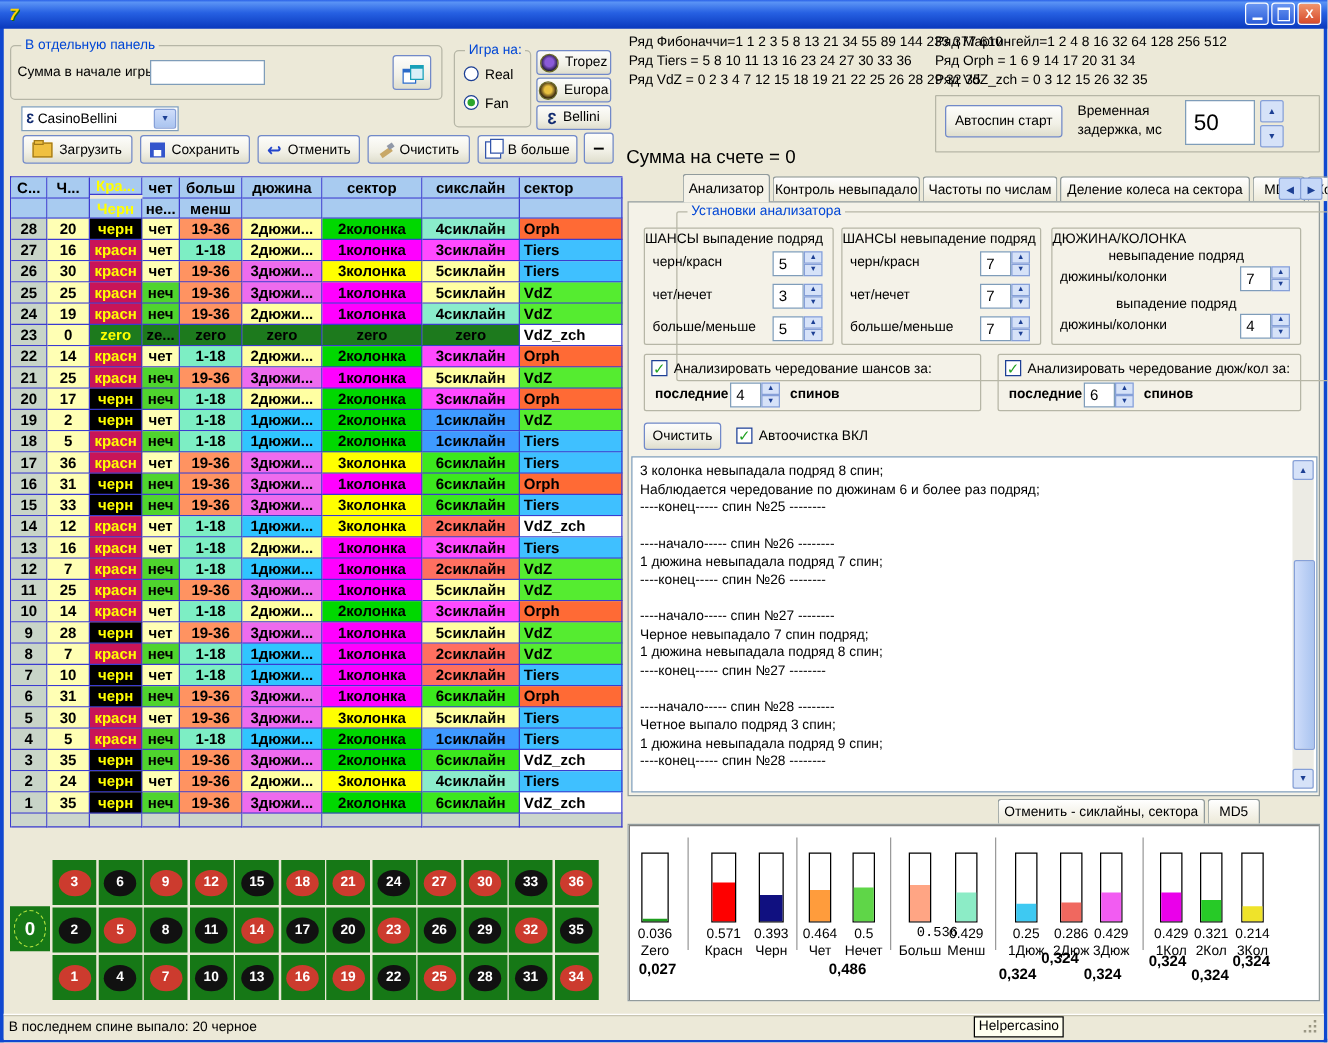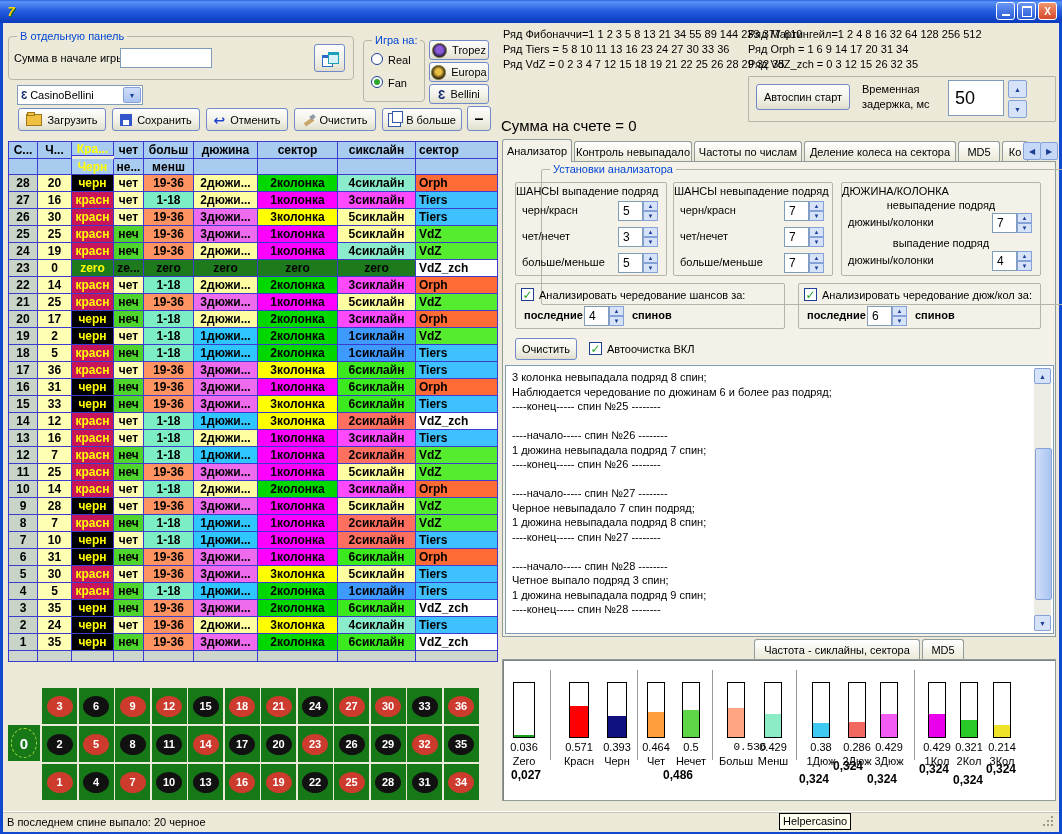--- a/index.html
+++ b/index.html
@@ -33,21 +33,21 @@
   .spinbox{position:absolute;display:flex;height:20px;}
   .spinbox .num{background:#fff;border:1px solid #7f9db9;width:25px;display:flex;align-items:center;
     padding-left:4px;box-sizing:border-box;font-size:12px;}
   .spinbox .btns{display:flex;flex-direction:column;width:15px;}
   .spinbox .btns span{flex:1;background:#d6e2f8;border:1px solid #86a0d8;color:#1c3f94;font-size:6px;
     display:flex;align-items:center;justify-content:center;box-sizing:border-box;}
   
   .tabbar{position:absolute;height:23px;}
   .tab{position:absolute;top:2px;height:20px;box-sizing:border-box;background:linear-gradient(#ffffff,#ece9d8);
     border:1px solid #919b9c;border-bottom:none;border-radius:3px 3px 0 0;font-size:11px;
-    display:flex;align-items:center;justify-content:center;white-space:nowrap;overflow:hidden;padding:0 3px;}
+    display:flex;align-items:center;justify-content:center;white-space:nowrap;overflow:hidden;padding:0 3px;margin-left:44px;}
   .tab.active{top:0;height:23px;background:#f4f2e8;z-index:3;}
   .tab.orange::before{content:"";position:absolute;top:0;left:0;right:0;height:3px;background:#e6943c;
     border-radius:3px 3px 0 0;}
   .panel{position:absolute;border:1px solid #919b9c;background:#f4f2e8;box-sizing:border-box;}
   
   #history-table{position:absolute;left:8px;top:141px;border-left:1px solid #3b3bd0;border-top:1px solid #3b3bd0;
     font-weight:bold;font-size:12px;}
   .t-row{display:flex;}
   .t-cell{border-right:1px solid #3b3bd0;border-bottom:1px solid #3b3bd0;box-sizing:border-box;
     display:flex;align-items:center;justify-content:center;overflow:hidden;white-space:nowrap;}
@@ -836,21 +836,21 @@
 ----конец----- спин №28 --------</div>
     <div class="vscroll">
       <div class="sb-btn" style="top:0;">▲</div>
       <div class="sb-thumb" style="top:80px;height:150px;"></div>
       <div class="sb-btn" style="bottom:0;">▼</div>
     </div>
   </div>
 </div>
 
 <div id="freq-tabs" class="tabbar" style="left:502px;top:637px;width:554px;">
-    <div class="tab" style="left: 252px; width: 166px;">Частота - сиклайны, сектора</div>
+    <div class="tab" style="left: 252px; width: 166px;">Отменить - сиклайны, сектора</div>
     <div class="tab" style="left: 420px; width: 42px;">MD5</div>
   </div>
 <div id="chart-panel">
     <div class="divline" style="left: 47px;"></div>
     <div class="divline" style="left: 134px;"></div>
     <div class="divline" style="left: 209px;"></div>
     <div class="divline" style="left: 293px;"></div>
     <div class="divline" style="left: 411px;"></div>
     <div class="bar" style="left: 10px; top: 22px; width: 22px; height: 56px;">
       <div class="bar-fill" style="height: 2px; background: rgb(30, 158, 30);"></div>
@@ -883,21 +883,21 @@
     <div class="bar-val" style="left: 225px; top: 81px; font-family: Liberation Mono, monospace;">0.536</div>
     <div class="bar-lbl" style="left: 210px; top: 95px;">Больш</div>
     <div class="bar" style="left: 261px; top: 22px; width: 18px; height: 56px;">
       <div class="bar-fill" style="height: 23px; background: rgb(140, 236, 198);"></div>
     </div>
     <div class="bar-val" style="left: 248px; top: 81px;">0.429</div>
     <div class="bar-lbl" style="left: 247px; top: 95px;">Менш</div>
     <div class="bar" style="left: 309px; top: 22px; width: 18px; height: 56px;">
       <div class="bar-fill" style="height: 14px; background: rgb(62, 201, 242);"></div>
     </div>
-    <div class="bar-val" style="left: 296px; top: 81px;">0.38</div>
+    <div class="bar-val" style="left: 296px; top: 81px;">0.25</div>
     <div class="bar-lbl" style="left: 295px; top: 95px;">1Дюж</div>
     <div class="bar" style="left: 345px; top: 22px; width: 18px; height: 56px;">
       <div class="bar-fill" style="height: 15px; background: rgb(240, 104, 95);"></div>
     </div>
     <div class="bar-val" style="left: 332px; top: 81px;">0.286</div>
     <div class="bar-lbl" style="left: 331px; top: 95px;">2Дюж</div>
     <div class="bar" style="left: 377px; top: 22px; width: 18px; height: 56px;">
       <div class="bar-fill" style="height: 23px; background: rgb(242, 92, 242);"></div>
     </div>
     <div class="bar-val" style="left: 364px; top: 81px;">0.429</div>

